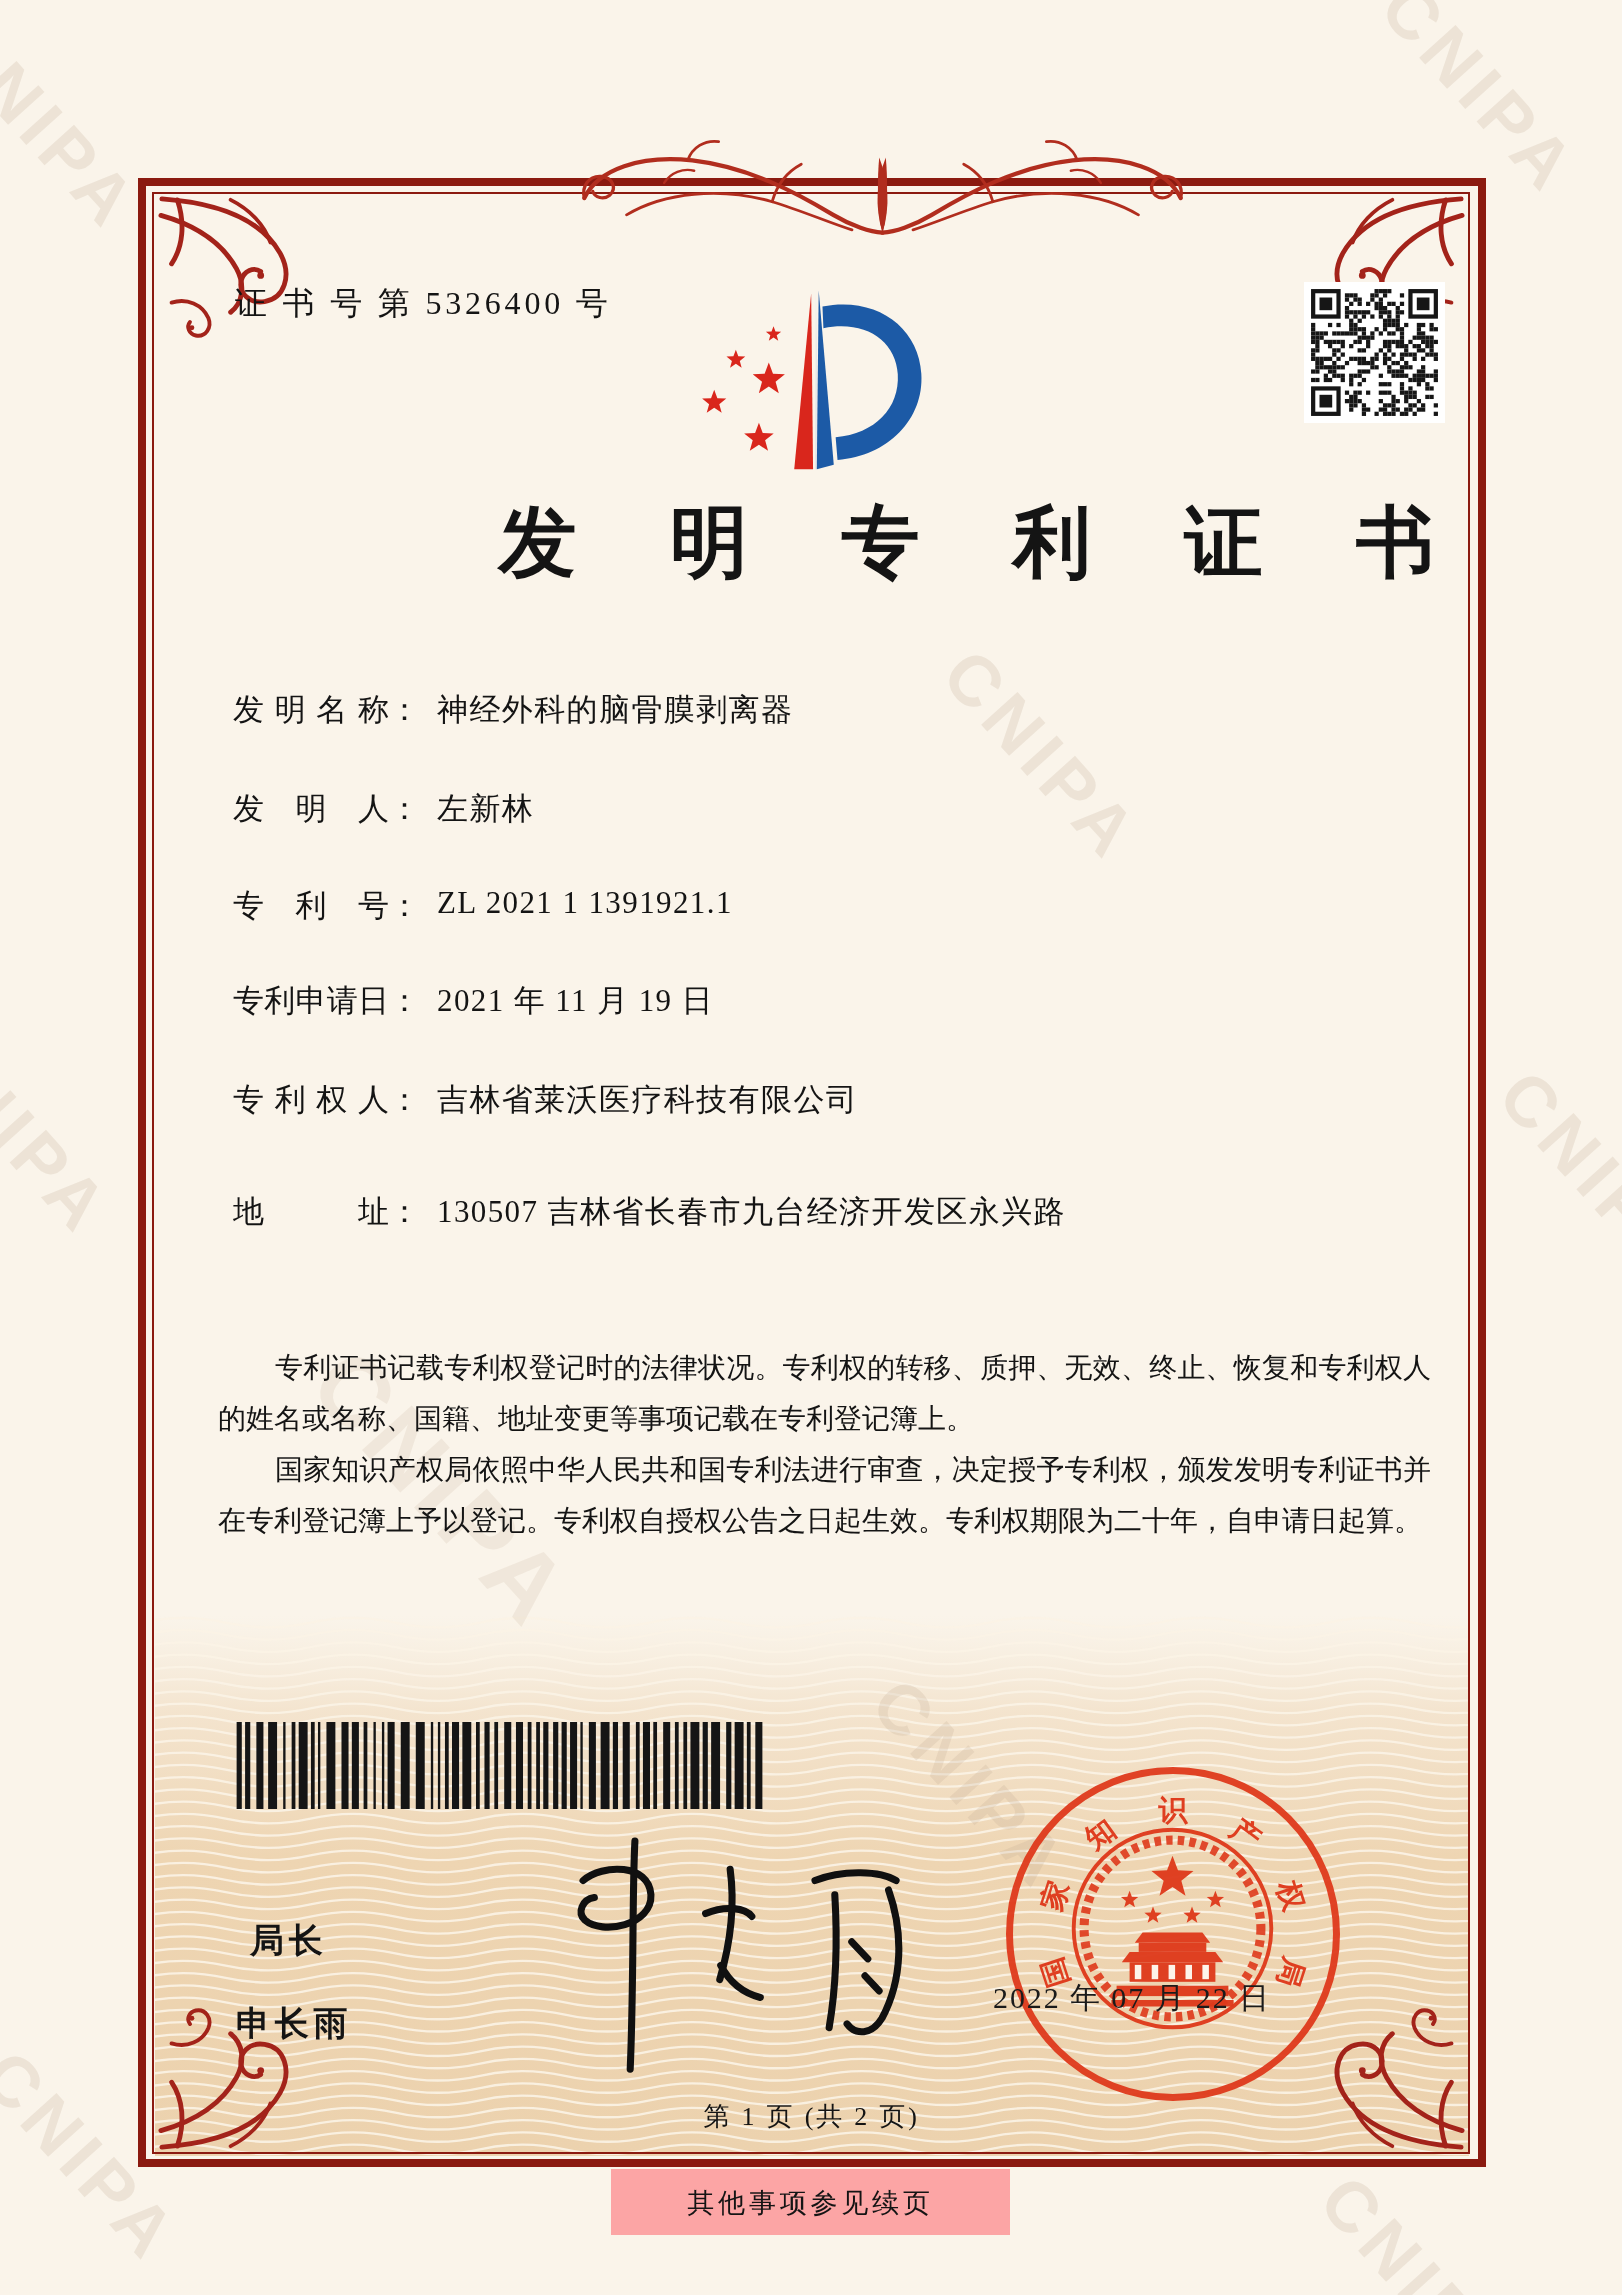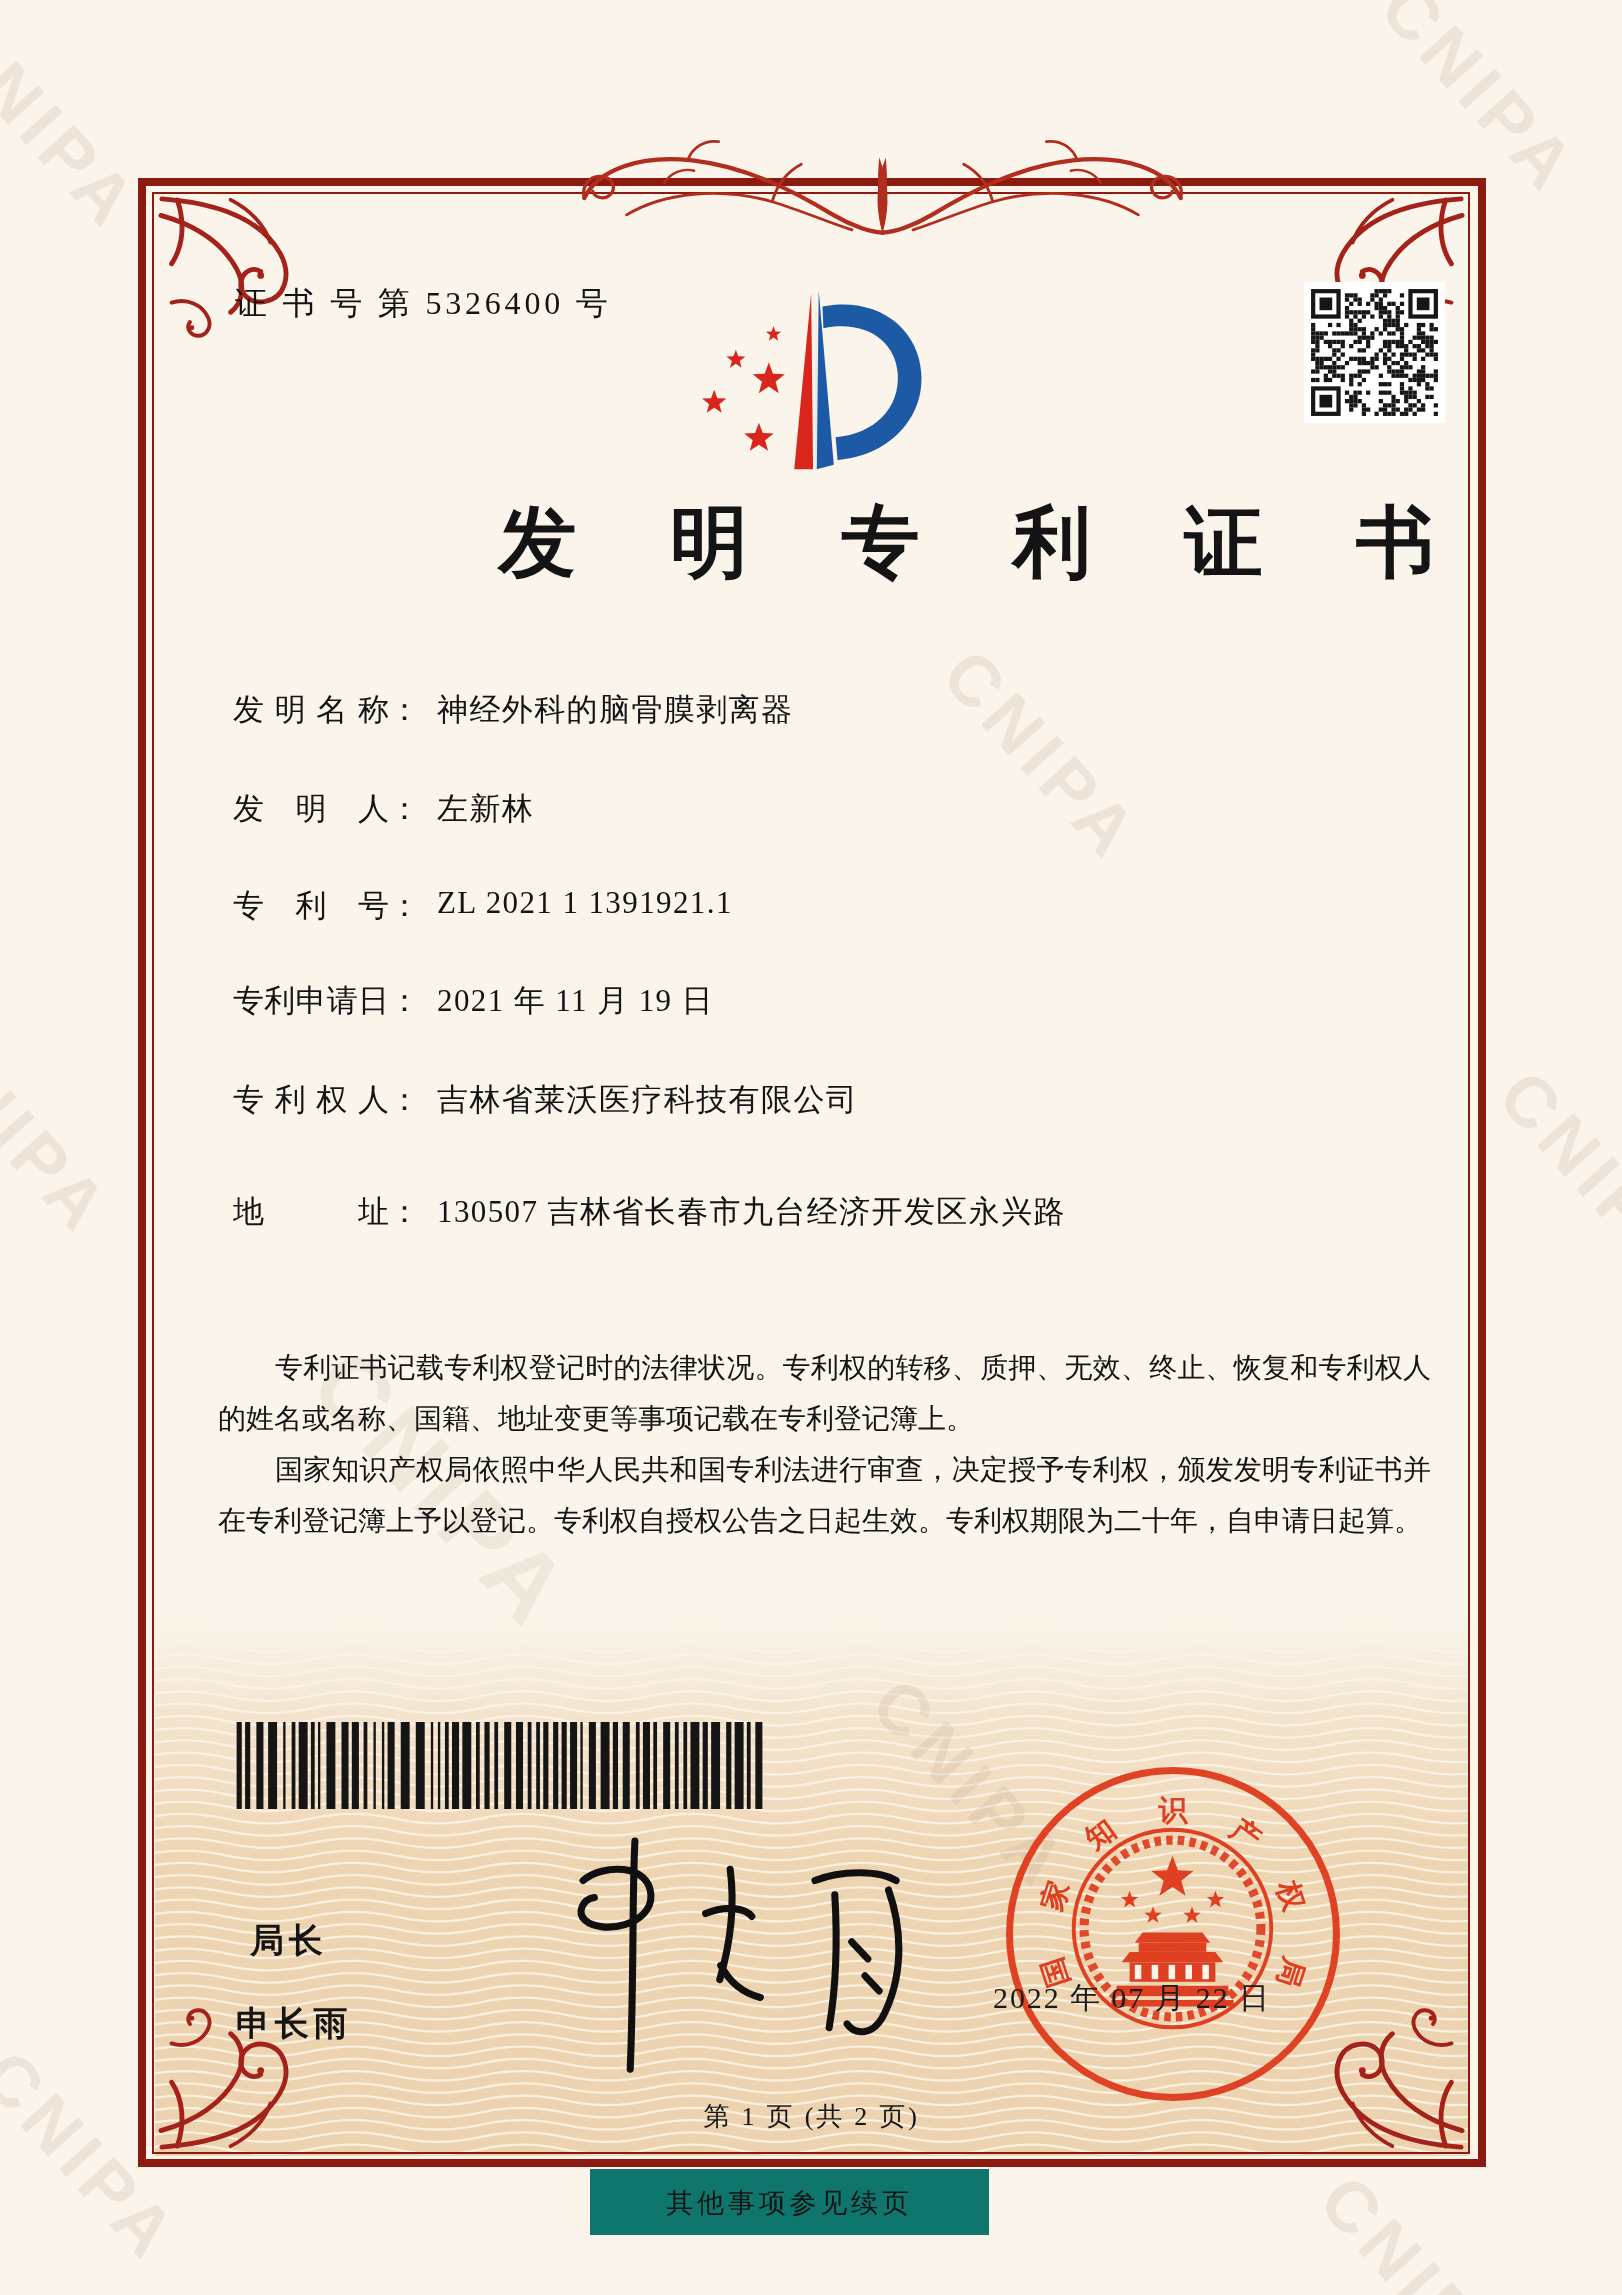--- a/index.html
+++ b/index.html
@@ -64,22 +64,22 @@
   .seal-border{position:absolute;left:4.7px;top:4.7px;width:320px;height:320px;
     border:7.5px solid rgba(222,57,27,0.95);border-radius:50%;}
   .seal-char{position:absolute;left:50%;top:50%;font-size:29px;font-weight:bold;
     color:rgba(222,57,27,0.97);font-family:"Liberation Serif","DejaVu Serif",serif;}
   .seal-date{position:absolute;left:993px;top:1978px;z-index:7;
     font-size:30px;letter-spacing:1.9px;color:#1b1b1b;white-space:nowrap;}
   .emblem{position:absolute;left:61px;top:56px;}
   
   .page-info{position:absolute;left:152px;top:2099px;width:1319px;z-index:5;
     text-align:center;font-size:26px;letter-spacing:2.8px;}
-  .cont-strip{position:absolute;left:590px;top:2169px;width:399px;height:66px;
-    background:#0f766e;z-index:5;}
+  .cont-strip{position:absolute;left:611px;top:2169px;width:399px;height:66px;
+    background:#fca5a5;z-index:5;}
   .cont-note{width:100%;text-align:center;font-size:27px;letter-spacing:3.8px;
     margin-top:16px;}
   svg{display:block;}
 </style>
 </head>
 <body>
 
 <div class="wm" style="left:-14px;top:2.8px;">CNIPA</div>
 <div class="wm" style="left:1425px;top:-33px;">CNIPA</div>
 <div class="wm" style="left:987px;top:634px;">CNIPA</div>

